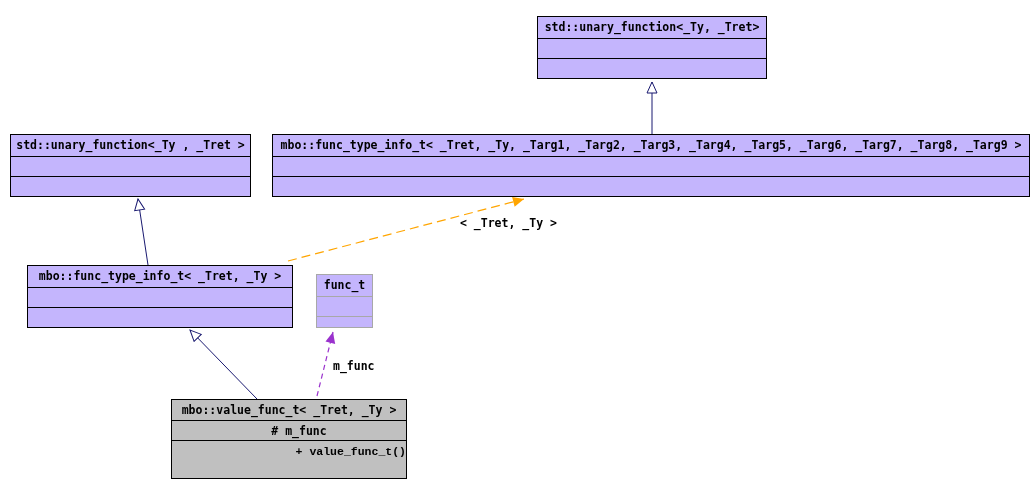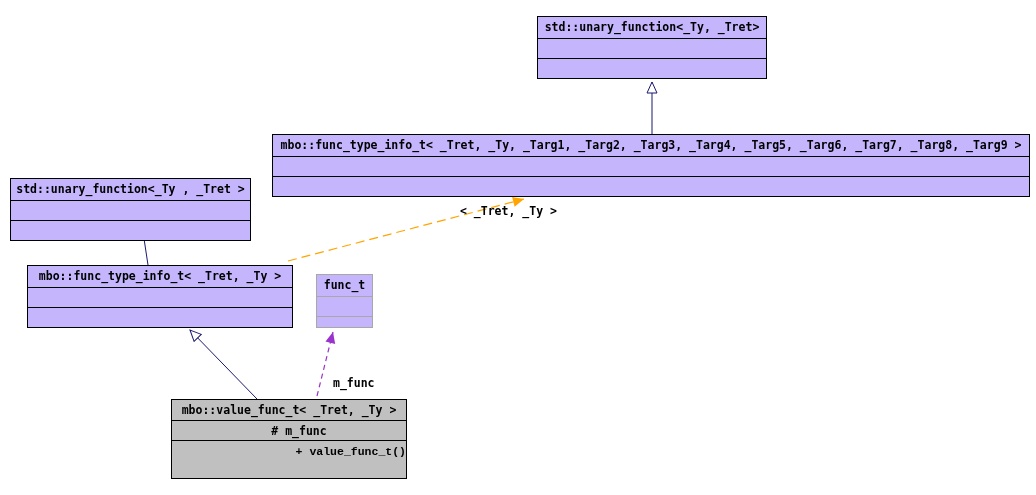--- a/index.html
+++ b/index.html
@@ -83,21 +83,21 @@
     <line class="edge template" x1="288" y1="261" x2="524" y2="199" marker-end="url(#arrow-template)"></line>
     <line class="edge usage" x1="317" y1="396" x2="333" y2="332" marker-end="url(#arrow-usage)"></line>
   </svg>
 
   <div class="uml-box" style="left:537px; top:16px; width:230px;">
     <div class="row title">std::unary_function&lt;_Ty, _Tret&gt;</div>
     <div class="row"></div>
     <div class="row"></div>
   </div>
 
-  <div class="uml-box" style="left:10px; top:134px; width:241px;margin-top:44px;">
+  <div class="uml-box" style="left:10px; top:134px; width:241px;">
     <div class="row title">std::unary_function&lt;_Ty , _Tret &gt;</div>
     <div class="row"></div>
     <div class="row"></div>
   </div>
 
   <div class="uml-box" style="left:272px; top:134px; width:758px;">
     <div class="row title">mbo::func_type_info_t&lt; _Tret, _Ty, _Targ1, _Targ2, _Targ3, _Targ4, _Targ5, _Targ6, _Targ7, _Targ8, _Targ9 &gt;</div>
     <div class="row"></div>
     <div class="row"></div>
   </div>
@@ -117,17 +117,17 @@
   <div class="uml-box current" style="left:171px; top:399px; width:236px;">
     <div class="row title">mbo::value_func_t&lt; _Tret, _Ty &gt;</div>
     <div class="row">
       <span># m_func</span>
     </div>
     <div class="row methods">
       <div class="method-line">+ value_func_t()</div>
     </div>
   </div>
 
-  <div class="edge-label" style="left:460px; top:204px;">&lt; _Tret, _Ty &gt;</div>
+  <div class="edge-label" style="left:460px; top:216px;">&lt; _Tret, _Ty &gt;</div>
 
-  <div class="edge-label" style="left:333px; top:376px;">m_func</div>
+  <div class="edge-label" style="left:333px; top:359px;">m_func</div>
 
 </div>
 
 </body></html>

